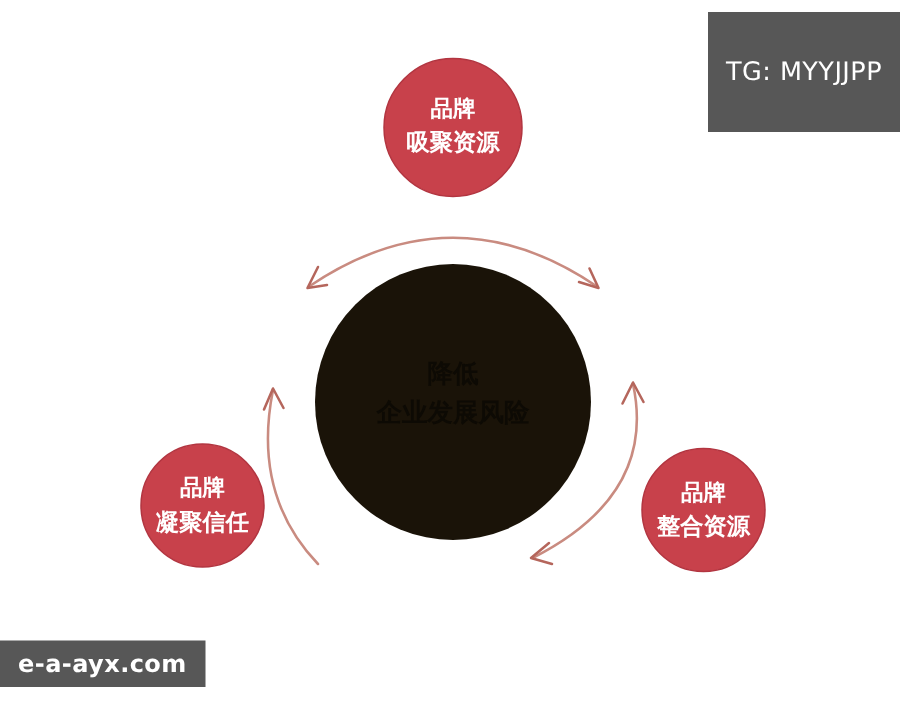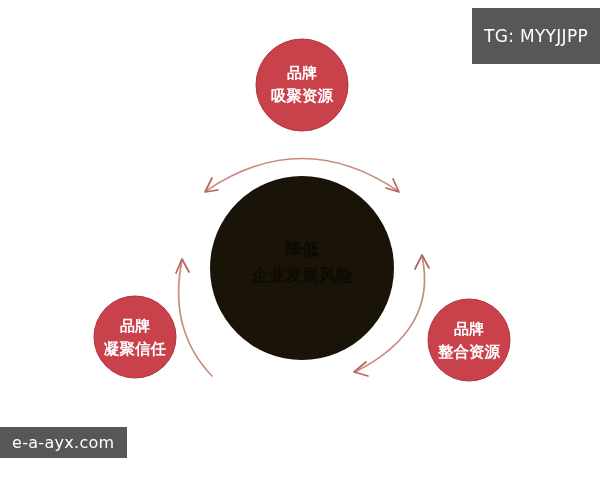--- a/index.html
+++ b/index.html
@@ -32,21 +32,21 @@
     letter-spacing: 0.3px;
     white-space: nowrap;
     display: flex;
     align-items: center;
     justify-content: center;
   }
   #tg-badge {
     right: 0px;
     top: 8px;
     height: 48px;
-    padding: 4px 12px;
+    padding: 16px 12px;
     font-size: 17px;
   }
   #site-badge {
     left: 0px;
     bottom: 22px;
     height: 31px;
     padding: 0 12px;
     font-size: 16px;
   }
 
@@ -127,13 +127,13 @@
   <g>
     <circle cx="469" cy="340" r="41" fill="#c8414b" stroke="#b23540" stroke-width="1"></circle>
     <text class="node-label" x="469" y="329" fill="#ffffff">品牌</text>
     <text class="node-label sub" x="469" y="352" fill="#ffffff">整合资源</text>
   </g>
 
 </svg>
 
 <div class="badge" id="tg-badge" style="background: rgb(87, 87, 87); color: rgb(255, 255, 255);">TG: MYYJJPP</div>
 
-<div class="badge" id="site-badge" style="background: rgb(87, 87, 87); color: rgb(255, 255, 255);">e-a-ayx.com</div>
+<div class="badge" id="site-badge" style="background: rgb(87, 87, 87); color: rgb(255, 255, 255); font-weight: bold;">e-a-ayx.com</div>
 
 </body></html>

